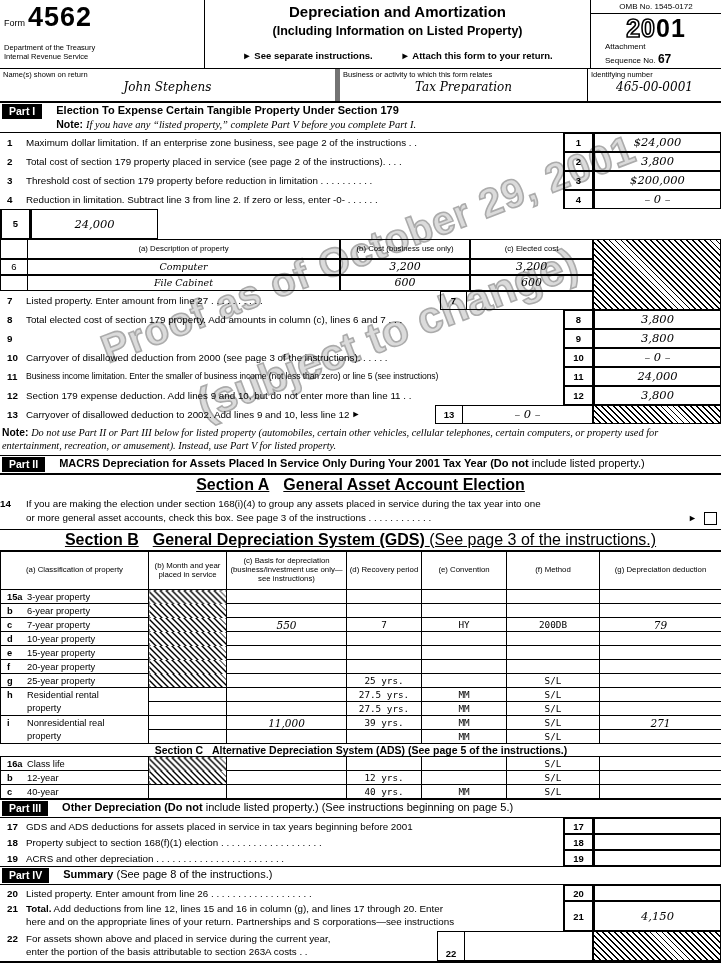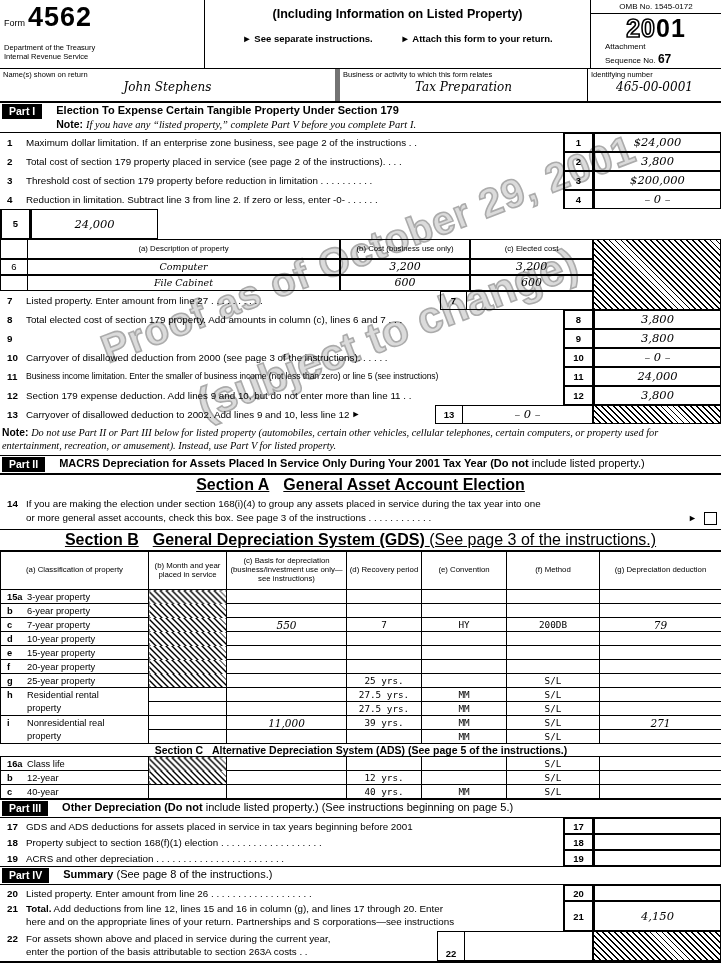--- a/index.html
+++ b/index.html
@@ -128,20 +128,21 @@
 
     <div class="hdr">
       <div class="hdr-left">
         <div><span class="form-sm">Form</span><span class="form-big">4562</span></div>
         <div class="agency">
           <div>Department of the Treasury</div>
           <div>Internal Revenue Service</div>
         </div>
       </div>
       <div class="hdr-center">
+        <div class="title">Depreciation and Amortization</div>
         <div class="subtitle">(Including Information on Listed Property)</div>
         <div class="instr">
           <span>► See separate instructions.</span>
           <span>► Attach this form to your return.</span>
         </div>
       </div>
       <div class="hdr-right">
         <div class="omb">OMB No. 1545-0172</div>
         <div class="yearbox"><span class="y20">20</span><span>01</span></div>
         <div class="attach">
@@ -308,21 +309,21 @@
       <div class="ptxt">
         <span class="b">MACRS Depreciation for Assets Placed In Service Only During Your 2001 Tax Year (Do not</span> <span>include listed property.)</span>
       </div>
     </div>
 
     <div class="sechdr" style="border-bottom:none;border-top:1px solid #000;">
       <span class="b">Section A</span><span class="gap"></span><span class="b">General Asset Account Election</span>
     </div>
 
     <div class="line14">
-      <div><span class="ln" style="display:inline-block;width:26px;padding-left:7px;box-sizing:border-box;font-weight:bold;">14</span><span>If you are making the election under section 168(i)(4) to group any assets placed in service during the tax year into one</span></div>
+      <div><span class="ln" style="display:inline-block;width:26px;box-sizing:border-box;font-weight:bold;">14</span><span>If you are making the election under section 168(i)(4) to group any assets placed in service during the tax year into one</span></div>
       <div class="l14b">
         <span class="ind">or more general asset accounts, check this box. See page 3 of the instructions .    .    .    .    .    .    .    .    .    .    .    .</span>
         <span class="fill"></span>
         <span class="arrow">►</span>
         <span class="cbx"></span>
       </div>
     </div>
 
     <div class="sechdr">
       <span class="b">Section B</span><span class="gap"></span><span class="b">General Depreciation System (GDS)</span> <span>(See page 3 of the instructions.)</span>

